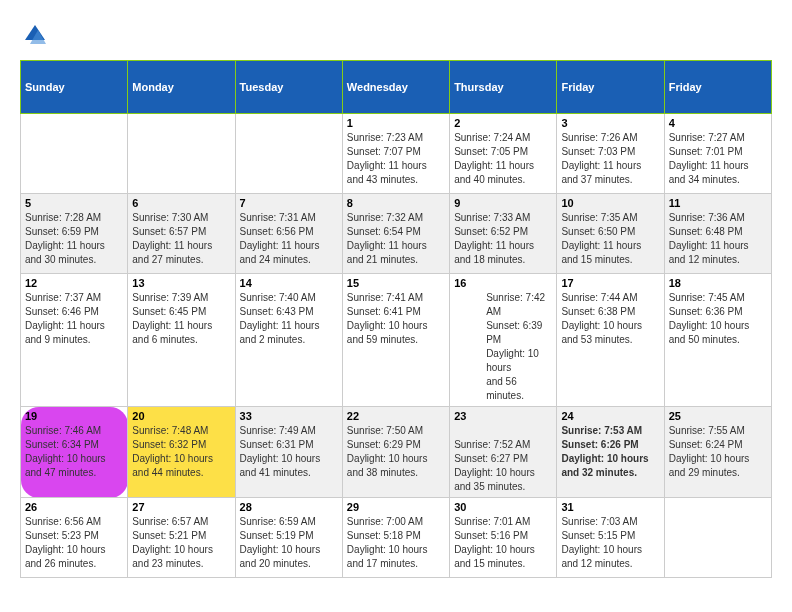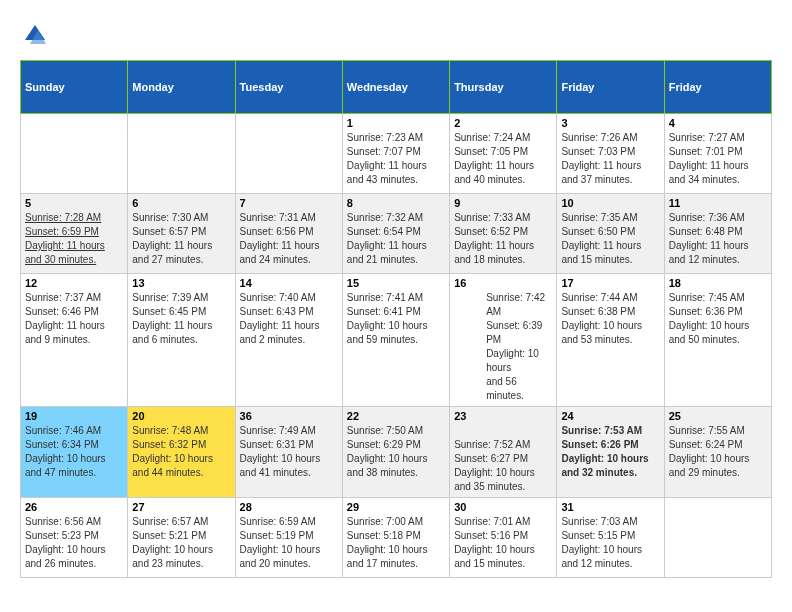--- a/index.html
+++ b/index.html
@@ -144,21 +144,21 @@
           <span class="day-num">4</span>
           <div class="day-info" style="white-space: pre-line;">Sunrise: 7:27 AM
 Sunset: 7:01 PM
 Daylight: 11 hours
 and 34 minutes.</div>
         </td>
       </tr>
       <tr>
         <td style="background: rgb(240, 240, 240);">
           <span class="day-num">5</span>
-          <div class="day-info" style="white-space: pre-line; text-decoration: underline;">Sunrise: 7:28 AM
+          <div class="day-info" style="white-space: pre-line;">Sunrise: 7:28 AM
 Sunset: 6:59 PM
 Daylight: 11 hours
 and 30 minutes.</div>
         </td>
         <td style="background: rgb(240, 240, 240);">
           <span class="day-num">6</span>
           <div class="day-info" style="white-space: pre-line;">Sunrise: 7:30 AM
 Sunset: 6:57 PM
 Daylight: 11 hours
 and 27 minutes.</div>
@@ -244,36 +244,36 @@
         </td>
         <td>
           <span class="day-num">18</span>
           <div class="day-info" style="white-space: pre-line;">Sunrise: 7:45 AM
 Sunset: 6:36 PM
 Daylight: 10 hours
 and 50 minutes.</div>
         </td>
       </tr>
       <tr>
-        <td style="background: #7dd3fc;">
+        <td style="background: #d946ef; border-radius: 18px;">
           <span class="day-num">19</span>
           <div class="day-info" style="white-space: pre-line;">Sunrise: 7:46 AM
 Sunset: 6:34 PM
 Daylight: 10 hours
 and 47 minutes.</div>
         </td>
         <td style="background: #fde047;">
           <span class="day-num">20</span>
           <div class="day-info" style="white-space: pre-line;">Sunrise: 7:48 AM
 Sunset: 6:32 PM
 Daylight: 10 hours
 and 44 minutes.</div>
         </td>
         <td style="background: rgb(240, 240, 240);">
-          <span class="day-num">36</span>
+          <span class="day-num">33</span>
           <div class="day-info" style="white-space: pre-line;">Sunrise: 7:49 AM
 Sunset: 6:31 PM
 Daylight: 10 hours
 and 41 minutes.</div>
         </td>
         <td style="background: rgb(240, 240, 240);">
           <span class="day-num">22</span>
           <div class="day-info" style="white-space: pre-line;">Sunrise: 7:50 AM
 Sunset: 6:29 PM
 Daylight: 10 hours

